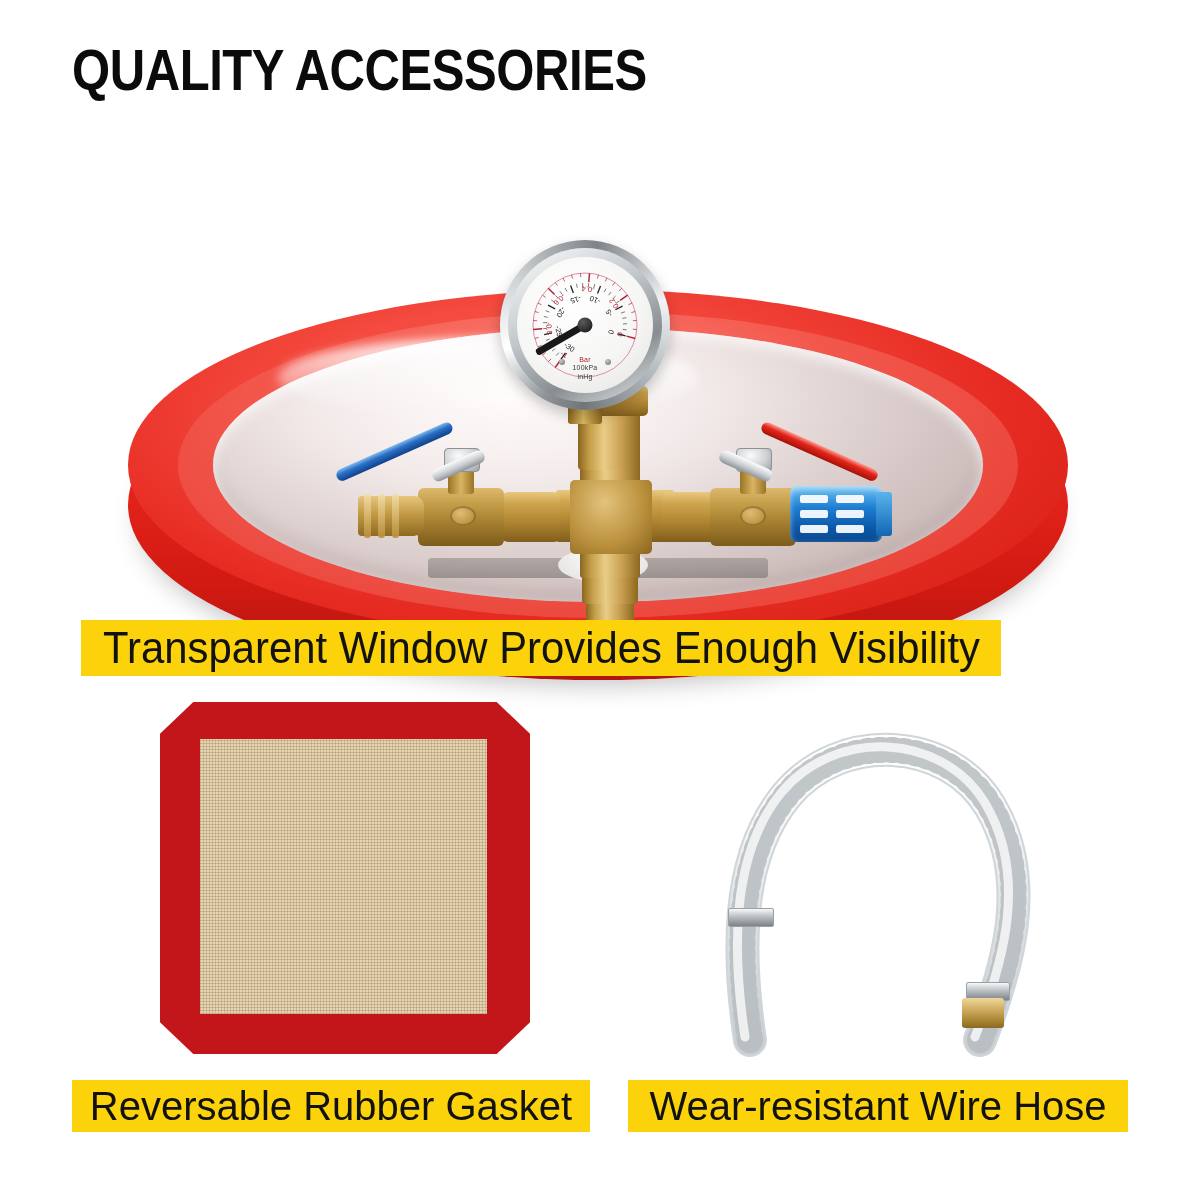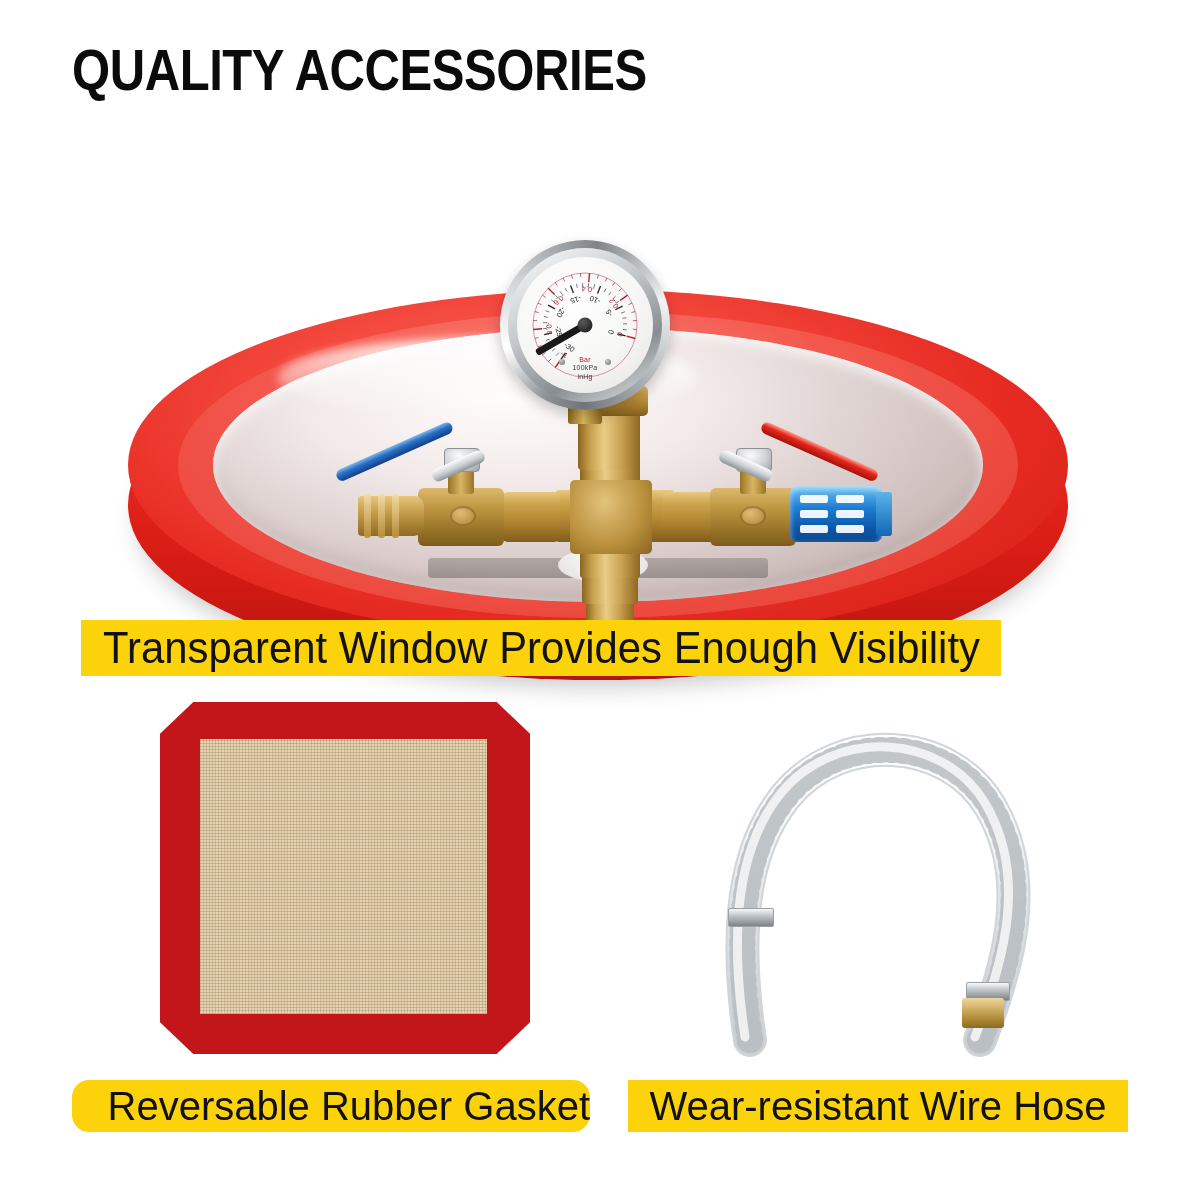--- a/index.html
+++ b/index.html
@@ -119,21 +119,21 @@
   .g-screw{position:absolute;bottom:28px;width:6px;height:6px;border-radius:50%;
       background:radial-gradient(circle at 35% 30%,#c9c9c9,#6d6d6d);}
   .gauge-stem{position:absolute;left:68px;top:158px;width:34px;height:26px;border-radius:3px;
       background:linear-gradient(90deg,#8a651f,#dcb85f 45%,#8d681f);}
 
   
   .banner{position:absolute;background:#FCD20A;display:flex;align-items:center;}
   .banner span{color:#121212;font-weight:400;white-space:nowrap;}
   #banner-main{left:70px;top:620px;width:920px;height:56px;justify-content:center;margin-left:11px;}
   #banner-main span{font-size:45px;transform:scaleX(0.93);}
-  #banner-gasket{left:72px;top:1080px;width:518px;height:52px;justify-content:flex-end;border-radius:17px;}
+  #banner-gasket{left:72px;top:1080px;width:518px;height:52px;justify-content:center;}
   #banner-gasket span{font-size:40px;}
   #banner-hose{left:628px;top:1080px;width:500px;height:52px;justify-content:center;}
   #banner-hose span{font-size:40px;text-align:right;}
 
   
   .gasket{position:absolute;left:160px;top:702px;width:370px;height:352px;
       background:#C2161B;
       clip-path:polygon(9% 0,91% 0,100% 9%,100% 91%,91% 100%,9% 100%,0 91%,0 9%);
       box-shadow:0 4px 10px rgba(0,0,0,.10);}
   .gasket-mesh{position:absolute;left:40px;top:37px;right:43px;bottom:40px;

